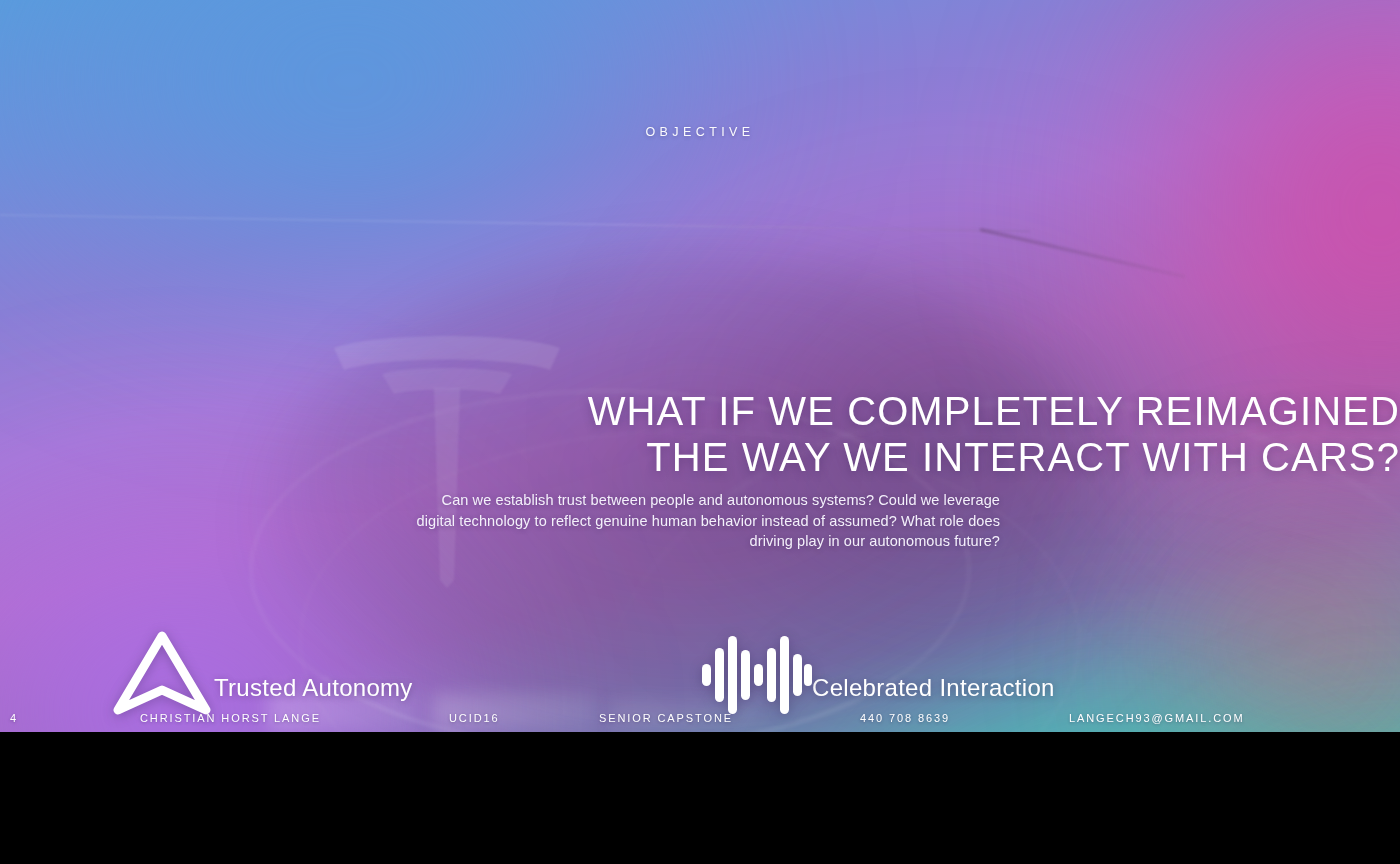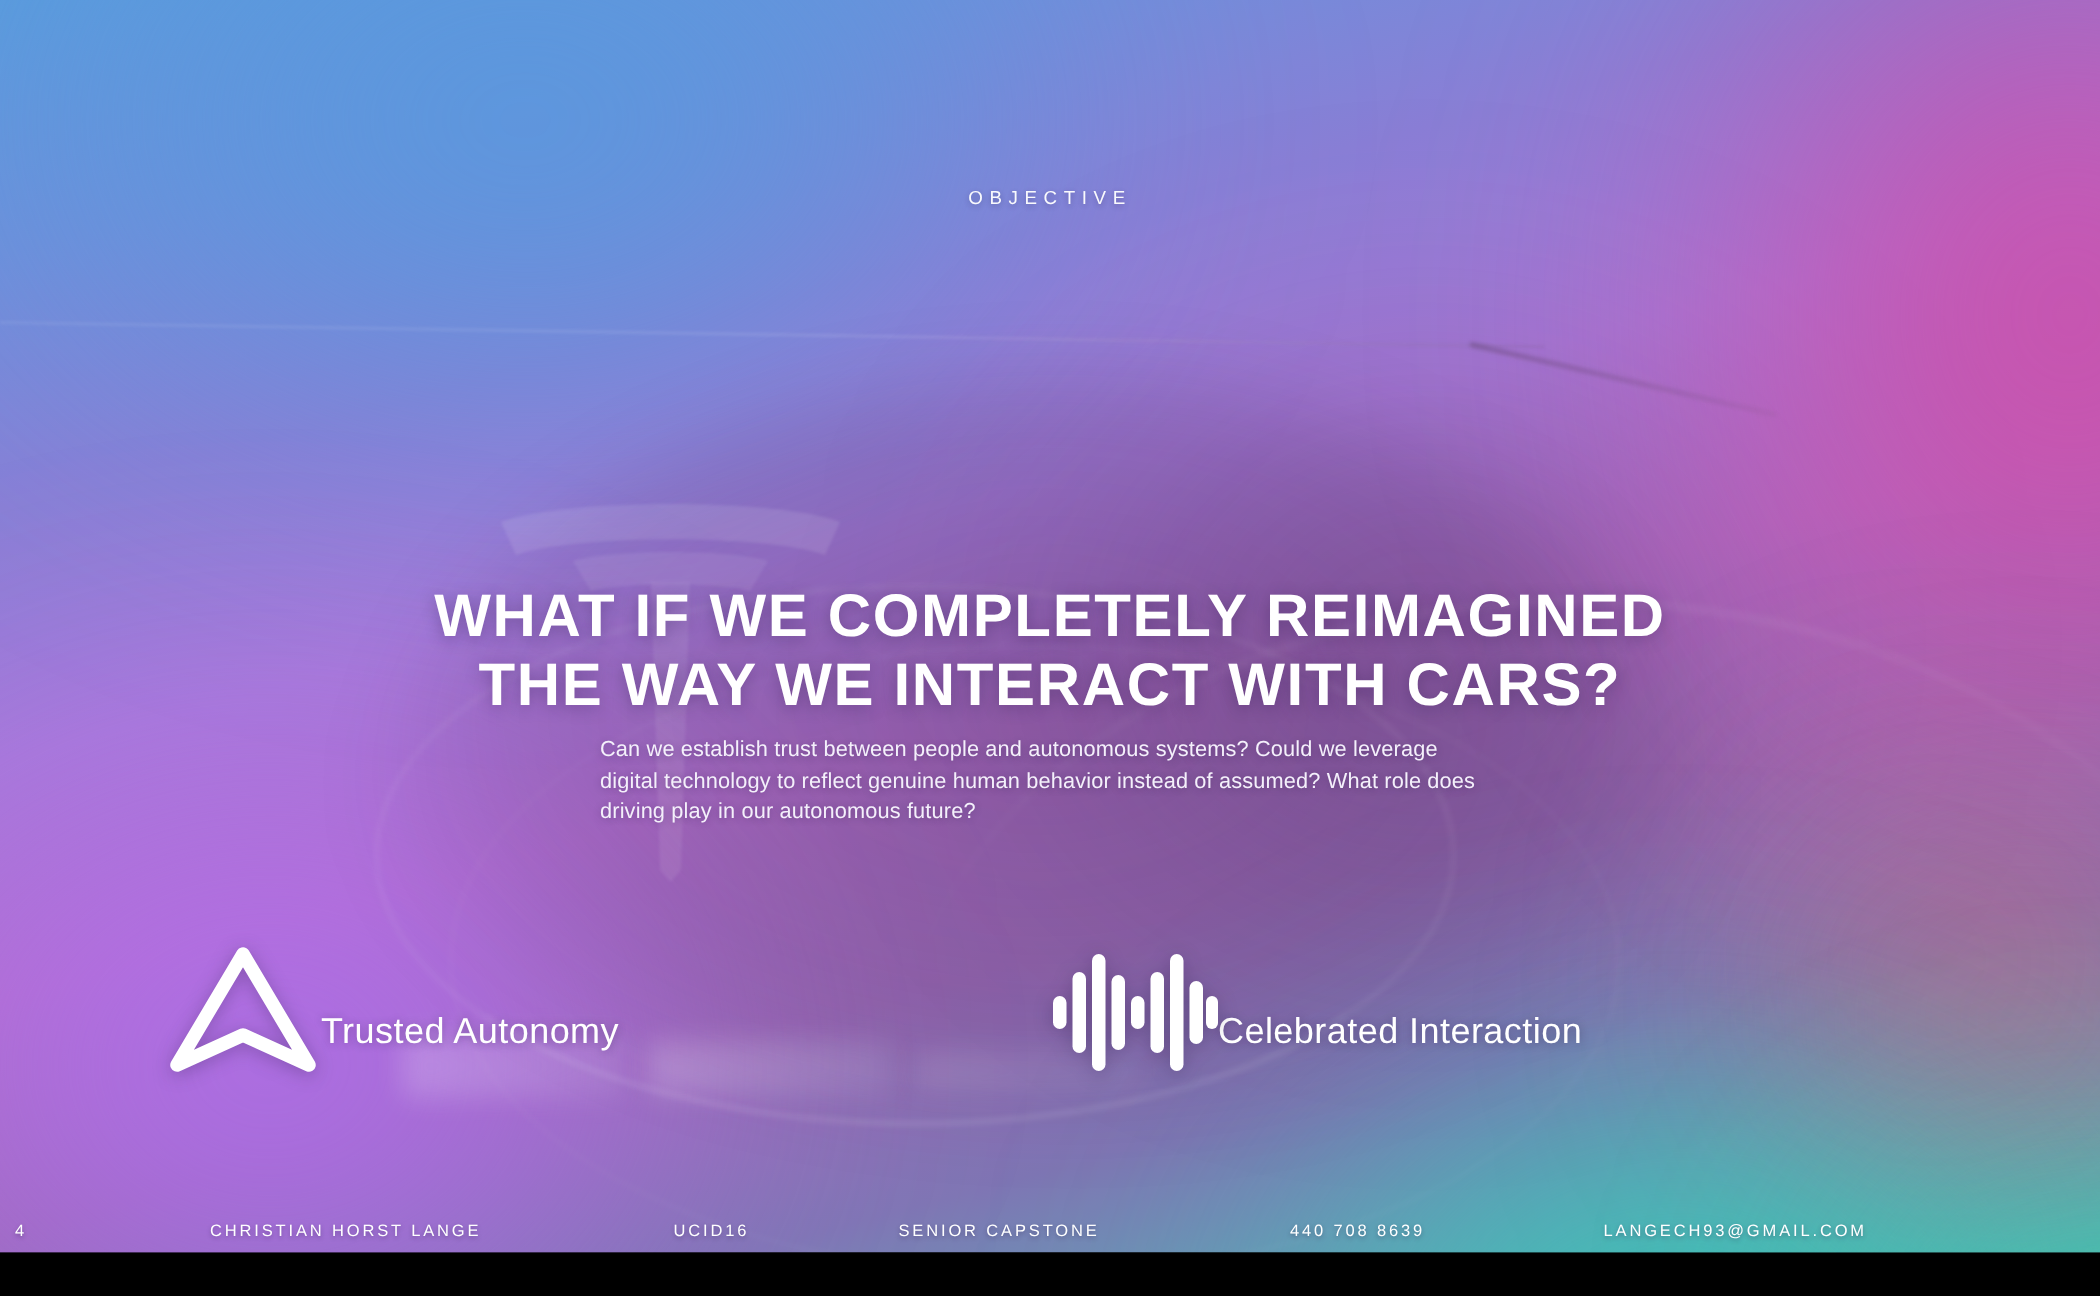--- a/index.html
+++ b/index.html
@@ -5,21 +5,21 @@
   * { margin:0; padding:0; box-sizing:border-box; }
   html, body {
     width:1400px; height:864px;
     overflow:hidden;
     background:#000;
     font-family:"Liberation Sans", sans-serif;
   }
 
   #slide {
     position:relative;
-    width:1400px; height:835px;
+    width:1400px; height:732px;
     overflow:hidden;
     isolation:isolate;
   }
 
   
   .bg-base {
     position:absolute; inset:0;
     background:
       linear-gradient(165deg,
         #5b9bdd 0%,
@@ -150,37 +150,37 @@
     font-size:12.5px;
     letter-spacing:4.4px;
     font-weight:400;
     opacity:.96;
     text-shadow:0 1px 4px rgba(40,30,70,.35);
   }
 
   .headline {
     position:absolute;
     left:0; right:0; top:388px;
-    text-align:center;
+    text-align:right;
     color:#ffffff;
     font-size:40px;
     line-height:46px;
-    font-weight:700;
+    font-weight:400;
     letter-spacing:1.1px;
     text-shadow:0 2px 10px rgba(50,30,80,.35);
   }
   .headline .hl-line { display:block; white-space:nowrap; }
 
   .subtext {
     position:absolute;
     left:50%;
     transform:translateX(-50%);
     top:490px;
     width:600px;
-    text-align:left;
+    text-align:right;
     color:#f4f0fb;
     font-size:14.5px;
     line-height:20.5px;
     font-weight:400;
     letter-spacing:.1px;
     text-shadow:0 1px 5px rgba(50,30,80,.35);
   }
 
   
   .pillars {

